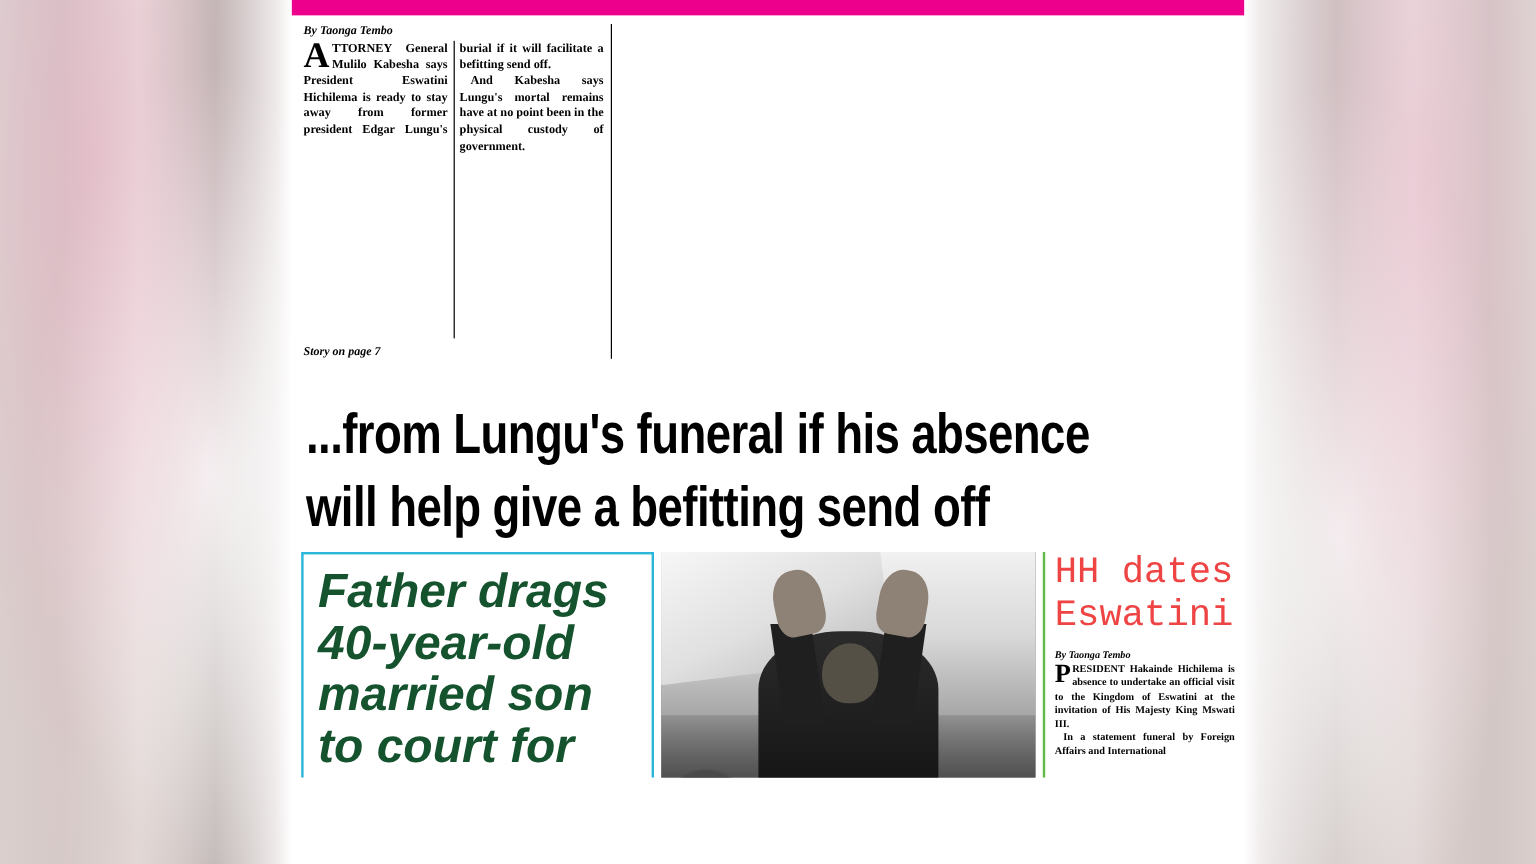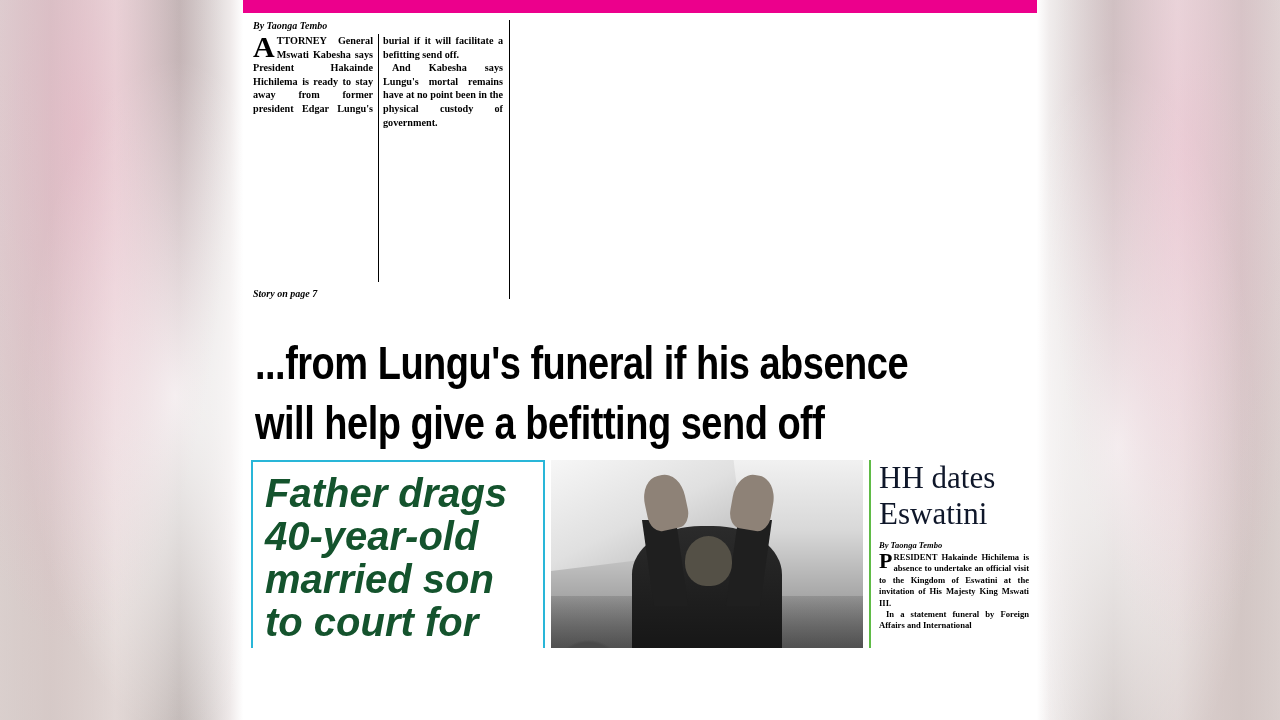--- a/index.html
+++ b/index.html
@@ -259,22 +259,22 @@
     border: 2px solid #9a9a9a;
   }
 
   .side-col {
     width: 150px;
     flex: 0 0 150px;
     border-left: 2px solid #5fbb46;
     padding-left: 8px;
   }
   .side-title {
-    color: #0f172a;
-    font-family: Liberation Serif, serif;
+    color: #ef4444;
+    font-family: Liberation Mono, monospace;
     font-size: 31px;
     line-height: 36px;
     font-weight: normal;
     margin-bottom: 8px;
   }
   .side-byline {
     font-style: italic;
     font-weight: bold;
     font-size: 8.5px;
     margin-bottom: 2px;
@@ -305,21 +305,21 @@
 
     <div class="mag-bar"></div>
     <div class="mag-bar-thin"></div>
 
     <div class="top-block">
 
       <div class="lead-cols">
         <div class="byline">By Taonga Tembo</div>
         <div class="col-wrap">
           <p class="first">
-            <span class="dropcap">A</span><span>TTORNEY General Mswati Kabesha says President Hakainde Hichilema is ready to stay away from former president Edgar Lungu's burial if it will facilitate a befitting send off.</span>
+            <span class="dropcap">A</span><span>TTORNEY General Mulilo Kabesha says President Eswatini Hichilema is ready to stay away from former president Edgar Lungu's burial if it will facilitate a befitting send off.</span>
           </p>
           <p>And Kabesha says Lungu's mortal remains have at no point been in the physical custody of government.</p>
         </div>
         <div class="story-ref">Story on page 7</div>
       </div>
 
     </div>
 
     <div class="deck">
       <span>...from Lungu's funeral if his absence</span>

